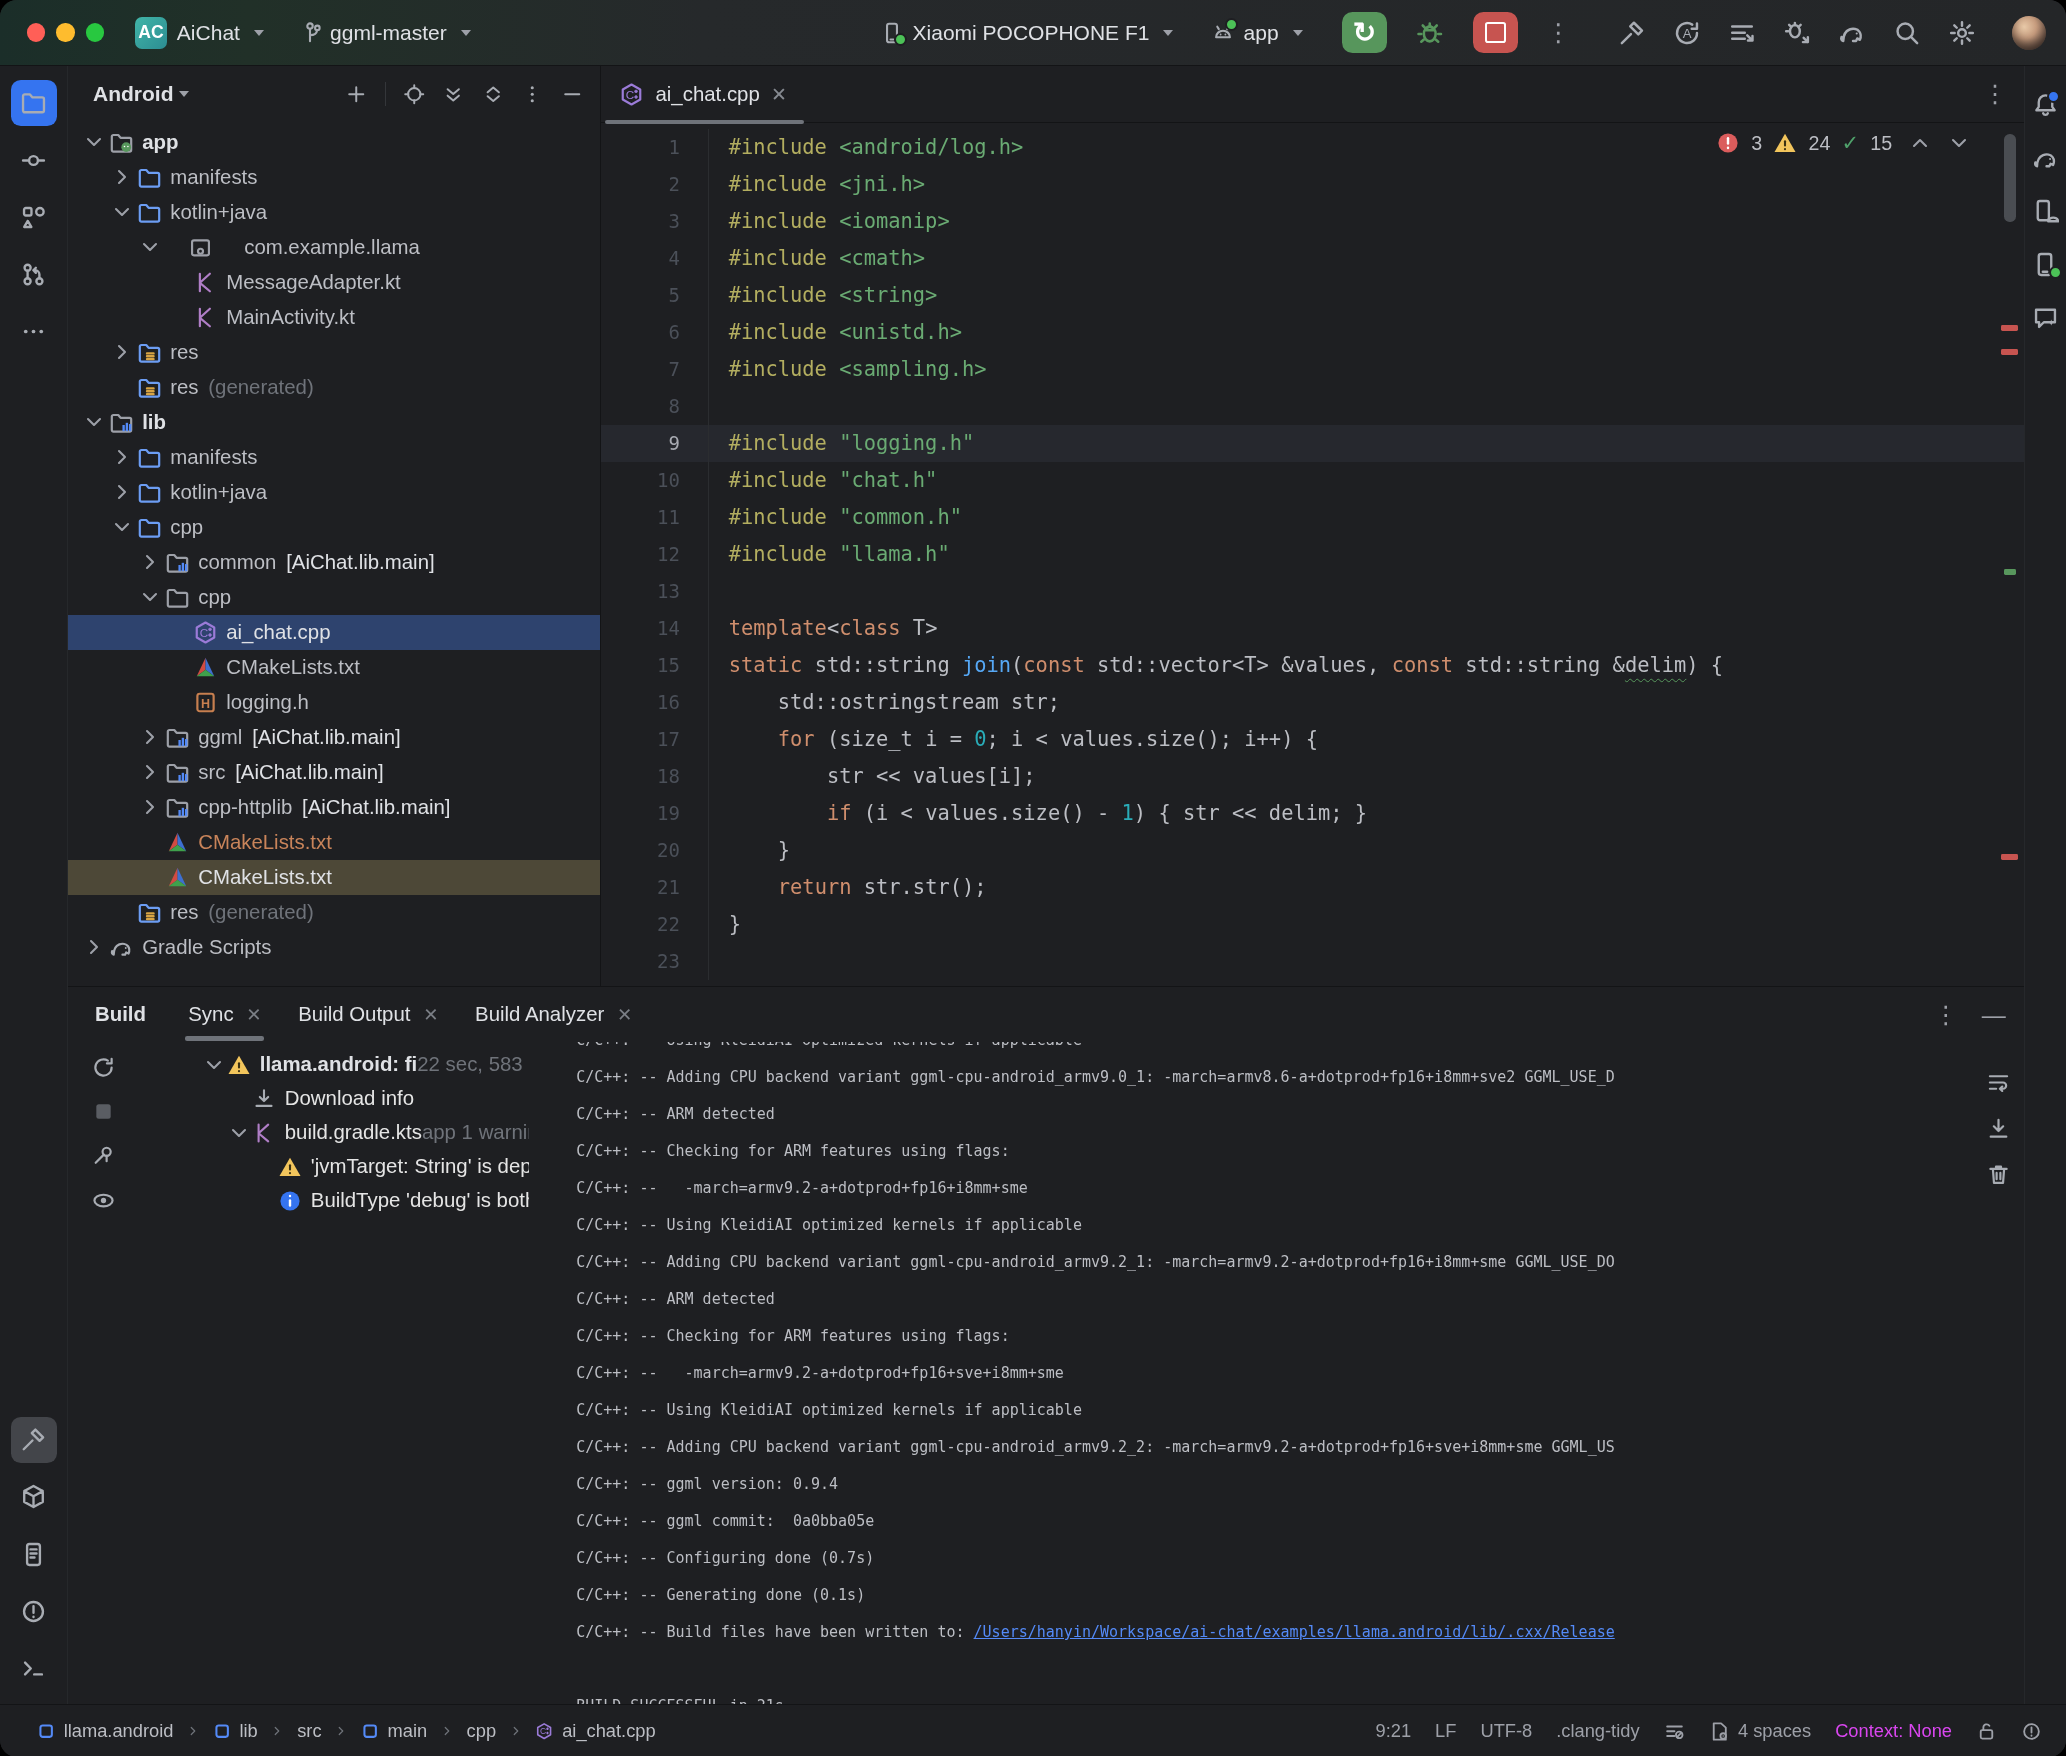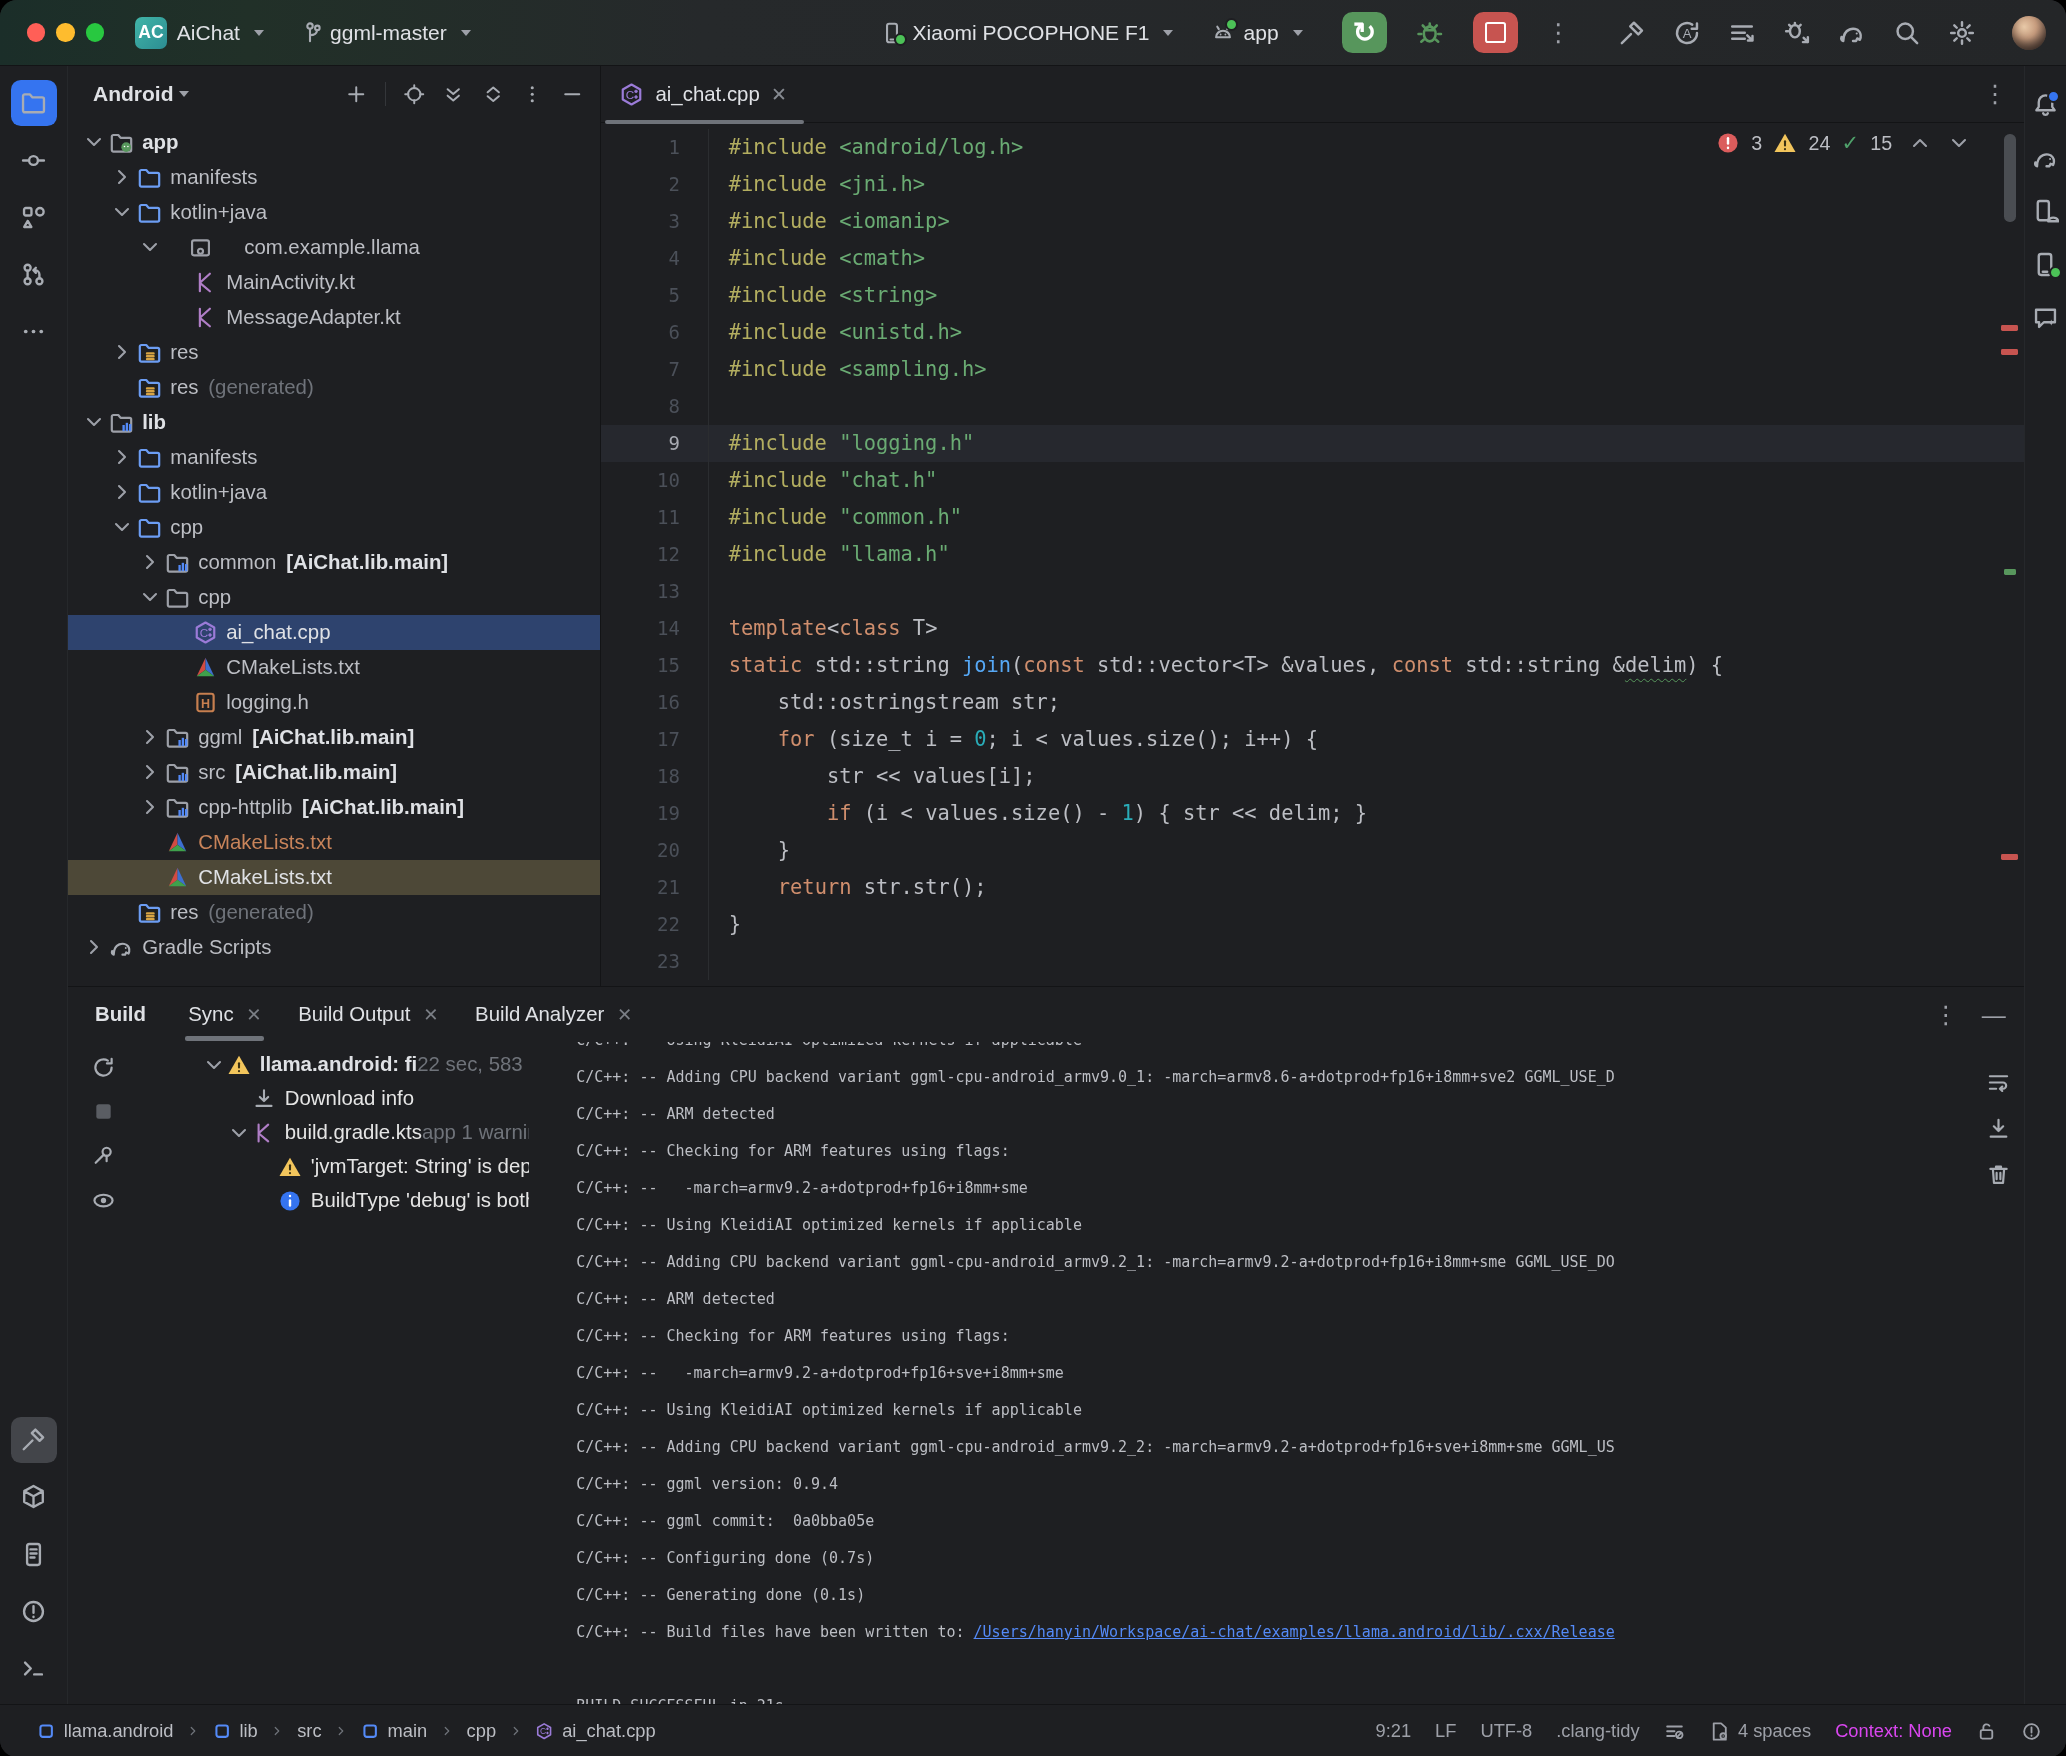--- a/index.html
+++ b/index.html
@@ -61,21 +61,21 @@
   .trow{height:35px;display:flex;align-items:center;white-space:nowrap;overflow:hidden;}
   .trow.sel-blue{background:#2E436E;}
   .trow.sel-amber{background:#4D4837;}
   .trow .chev{width:24px;flex:0 0 24px;display:flex;align-items:center;justify-content:center;color:#9DA0A8;}
   .trow .ti{width:25px;height:25px;margin:0 8.4px 0 2.8px;}
   .tlabel{color:#BCBEC4;}
   .tlabel.bold{font-weight:700;color:#DFE1E5;}
   .tlabel.orange{color:#C9845A;}
   .tlabel.white{color:#DFE1E5;}
   .tsuffix{color:#6F737A;margin-left:9.8px;}
-  .tsuffix.mod{font-weight:700;color:#DFE1E5;}
+  .tsuffix.mod{font-weight:400;color:#DFE1E5;}
 
   
   .editor{flex:1;display:flex;flex-direction:column;min-width:0;position:relative;}
   .tabbar{flex:0 0 56px;display:flex;align-items:center;border-bottom:0.7px solid #131416;position:relative;padding-right:17px;}
   .tab{height:100%;display:flex;align-items:center;gap:11.2px;padding:0 21px 0 18.3px;font-size:20.4px;color:#DFE1E5;position:relative;}
   .tab .ic{width:25px;height:25px;color:#9B7BD8;}
   .tab .underline{position:absolute;left:4.2px;right:4.2px;bottom:-2.1px;height:4.2px;border-radius:2.1px;background:#6F737A;}
   .tab-close{color:#868A91;font-size:19px;}
   .tab-kebab{margin-left:auto;color:#9DA0A8;font-size:24px;}
   .codewrap{flex:1;position:relative;overflow:hidden;font-family:"DejaVu Sans Mono",monospace;font-size:20.4px;padding-top:5.6px;}
@@ -429,30 +429,30 @@
                 </span>
                 <span class="tlabel">com.example.llama</span>
               </div>
               <div class="trow" style="padding-left: 98px;">
                 <span class="chev"></span>
                 <span class="ic ti">
                   <svg viewBox="0 0 16 16" style="color:#B07EC7">
                     <path d="M4.4 2.4v11.2M4.4 8.2l6.4-5.8M4.4 8.2l6.4 5.4" fill="none" stroke="currentColor" stroke-width="1.4" stroke-linecap="round" stroke-linejoin="round"></path>
                   </svg>
                 </span>
-                <span class="tlabel">MainActivity.kt</span>
+                <span class="tlabel">MessageAdapter.kt</span>
               </div>
               <div class="trow" style="padding-left: 98px;">
                 <span class="chev"></span>
                 <span class="ic ti">
                   <svg viewBox="0 0 16 16" style="color:#B07EC7">
                     <path d="M4.4 2.4v11.2M4.4 8.2l6.4-5.8M4.4 8.2l6.4 5.4" fill="none" stroke="currentColor" stroke-width="1.4" stroke-linecap="round" stroke-linejoin="round"></path>
                   </svg>
                 </span>
-                <span class="tlabel">MessageAdapter.kt</span>
+                <span class="tlabel">MainActivity.kt</span>
               </div>
               <div class="trow" style="padding-left: 42px;">
                 <span class="chev">
                   <svg viewBox="0 0 16 16">
                     <path d="M6 4l4 4-4 4" fill="none" stroke="currentColor" stroke-width="1.4" stroke-linecap="round" stroke-linejoin="round"></path>
                   </svg>
                 </span>
                 <span class="ic ti" style="color: rgb(108, 157, 243);">
                   <svg viewBox="0 0 16 16">
                     <path d="M1.8 4.2a1 1 0 0 1 1-1h3.1l1.5 1.8h5.8a1 1 0 0 1 1 1v6.8a1 1 0 0 1-1 1H2.8a1 1 0 0 1-1-1z" fill="none" stroke="currentColor" stroke-width="1.4" stroke-linecap="round" stroke-linejoin="round"></path>

